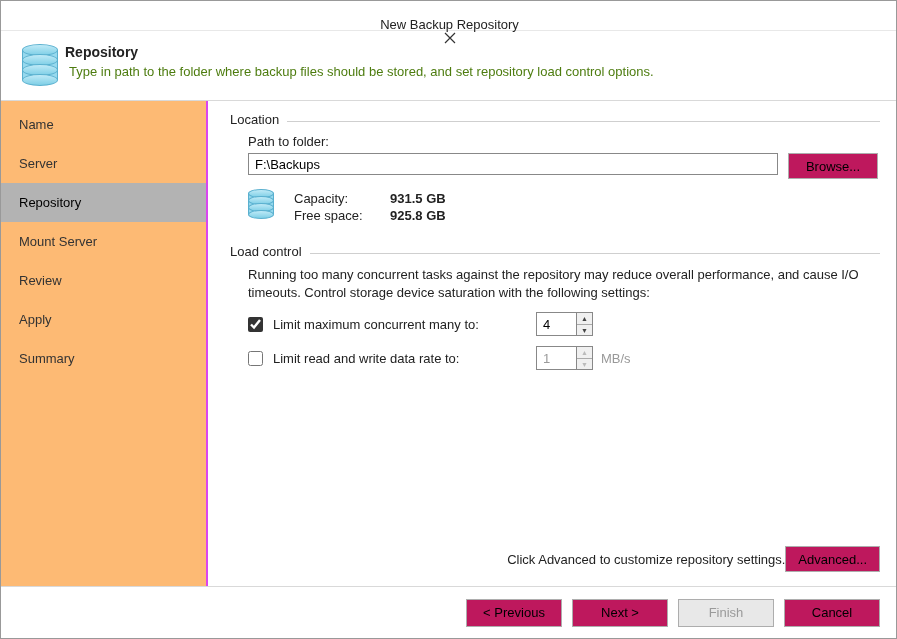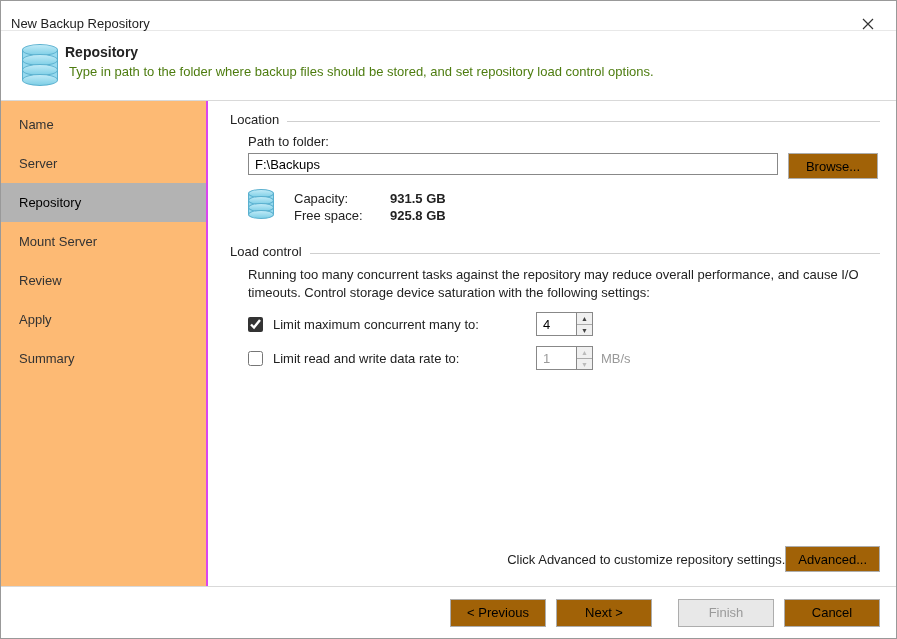--- a/index.html
+++ b/index.html
@@ -16,20 +16,21 @@
     overflow: hidden;
   }
 
   
   .titlebar {
     height: 30px;
     display: flex;
     align-items: center;
     padding: 16px 8px 0 10px;
     border-bottom: 1px solid #e8e8e8;
+    flex-direction: column;
   }
   .titlebar .title { flex:1; font-size: 13px; }
   .close-btn {
     width: 40px; height: 28px;
     display:flex; align-items:center; justify-content:center;
     font-size: 14px; color:#333;
   }
 
   
   .header {
@@ -109,35 +110,34 @@
   .txt {
     flex:1;
     height: 22px;
     border:1px solid #888;
     padding: 3px 6px;
     font-size: 13px;
     font-family: inherit;
   }
   .btn {
     min-width: 90px; height:26px;
-    background:#a16207;
+    background:#be185d;
     border:1px solid #adadad;
     font-size:13px;
     padding: 0 12px;
     cursor:pointer;
   }
   .btn.primary {
     background:#fff;
     border:2px solid #0078d7;
     padding: 0 18px;
   }
   .btn.disabled {
     color:#9a9a9a;
     background:#e8e8e8;
-    margin-left:16px;
   }
 
   .populate-row { margin-top:10px; gap:16px; align-items:flex-start; }
   .stats { margin-left: 4px; }
   .stats .srow { display:flex; gap:6px; margin:2px 0; font-size:13px;}
   .stats .lab { width:90px; }
   .stats .val { font-weight:700; }
 
   .desc { margin-left: 0px; font-size:13px; line-height:1.4; color:#222;}
 

